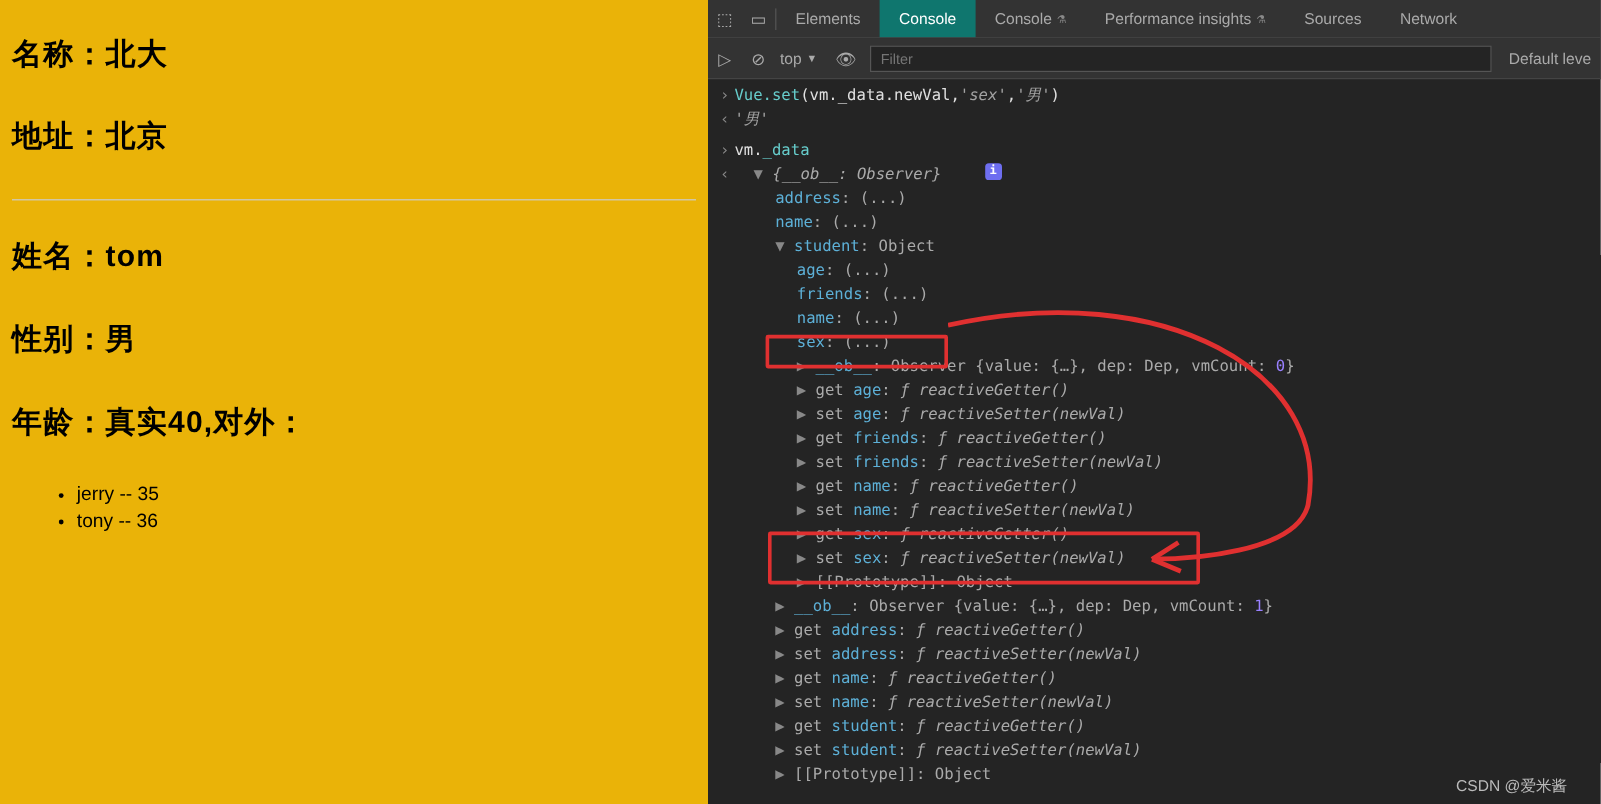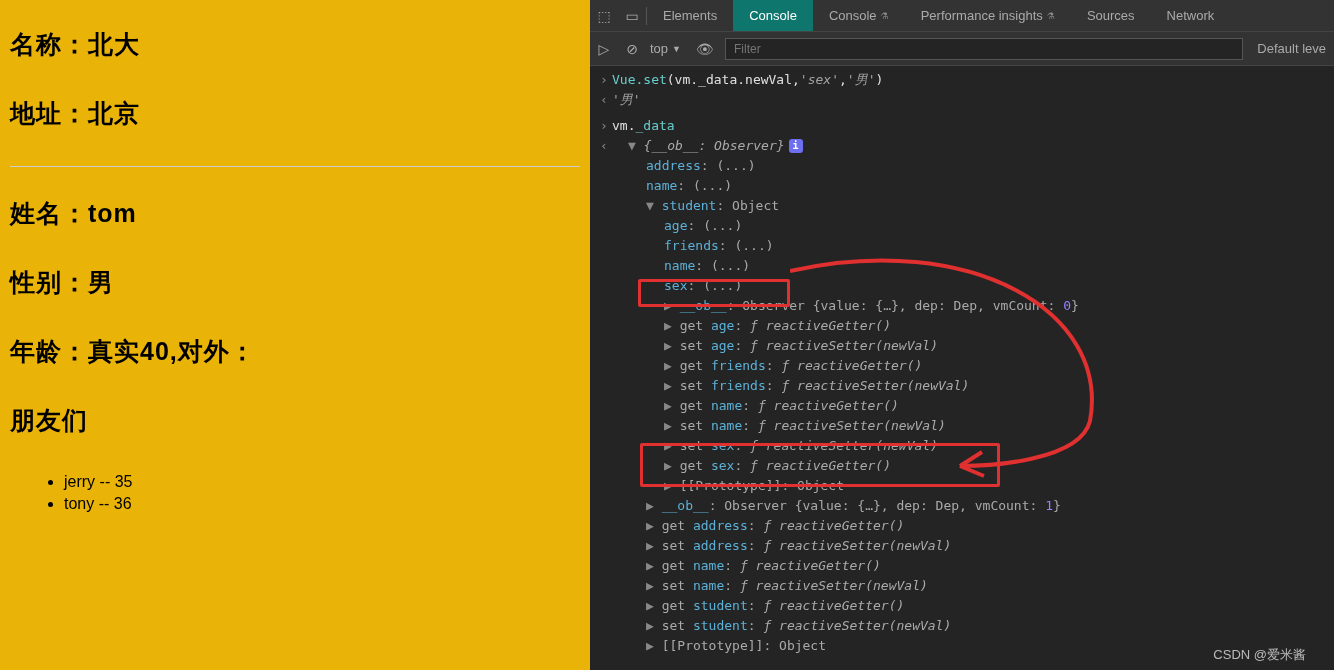--- a/index.html
+++ b/index.html
@@ -30,37 +30,36 @@
 .ital { font-style:italic; }
 .grey { color:#aaa; }
 .wht { color:#e0e0e0; }
 .str { color:#a3a3a3;font-style:italic; }
 .teal { color:#5db0d7; }
 .num { color:#9980ff; }
 .tg { color:#888; cursor:pointer; }
 .ind1 { padding-left:16px; }
 .ind2 { padding-left:34px; }
 .ind3 { padding-left:52px; }
-.obj-info { display:inline-flex; align-items:center; }
+.obj-info { display:inline-flex; align-items:flex-start;gap:32px; }
 .obj-ic { display:inline-flex; width:14px; height:14px; background:#6e6ef0; border-radius:3px; color:#fff; font-size:10px; font-weight:bold; align-items:center; justify-content:center; margin-left:4px; }
 .redbox { position:absolute; border:3px solid #e03030; border-radius:2px; pointer-events:none; }
 .watermark { position:absolute; right:28px; bottom:6px; color:#bbb; font-size:13px; font-family:sans-serif; }
 svg.arrow { position:absolute; pointer-events:none; }
 </style>
 </head>
 <body>
 
 <div class="left">
   <h2><span>名称：</span><span>北大</span></h2>
   <h2><span>地址：</span><span>北京</span></h2>
   <hr>
   <h2><span>姓名：</span><span>tom</span></h2>
   <h2><span>性别：</span><span>男</span></h2>
   <h2><span>年龄：</span><span>真实40,对外：</span></h2>
-  <h2>朋友们</h2>
   <ul>
     <li>jerry -- 35</li>
     <li>tony -- 36</li>
   </ul>
 </div>
 
 <div class="dev">
   <div class="tabbar">
     <div class="ic">⬚</div>
     <div class="ic">▭</div>
@@ -163,25 +162,25 @@
     <div class="line">
         <span class="gut"></span>
         <span class="code ind3"><span class="tg">▶ </span><span class="grey">get </span><span class="teal">name</span><span class="grey">: </span><span class="grey ital"><span>ƒ </span><span>reactiveGetter()</span></span></span>
       </div>
     <div class="line">
         <span class="gut"></span>
         <span class="code ind3"><span class="tg">▶ </span><span class="grey">set </span><span class="teal">name</span><span class="grey">: </span><span class="grey ital"><span>ƒ </span><span>reactiveSetter(newVal)</span></span></span>
       </div>
     <div class="line">
         <span class="gut"></span>
+        <span class="code ind3"><span class="tg">▶ </span><span class="grey">get </span><span class="teal">sex</span><span class="grey">: </span><span class="grey ital"><span>ƒ </span><span>reactiveGetter()</span></span></span>
+      </div>
+    <div class="line">
+        <span class="gut"></span>
         <span class="code ind3"><span class="tg">▶ </span><span class="grey">set </span><span class="teal">sex</span><span class="grey">: </span><span class="grey ital"><span>ƒ </span><span>reactiveSetter(newVal)</span></span></span>
-      </div>
-    <div class="line">
-        <span class="gut"></span>
-        <span class="code ind3"><span class="tg">▶ </span><span class="grey">get </span><span class="teal">sex</span><span class="grey">: </span><span class="grey ital"><span>ƒ </span><span>reactiveGetter()</span></span></span>
       </div>
     <div class="line">
         <span class="gut"></span>
         <span class="code ind3"><span class="tg">▶ </span><span class="grey">[[Prototype]]</span><span class="grey">: Object</span></span>
       </div>
     <div class="line">
         <span class="gut"></span>
         <span class="code ind2"><span class="tg">▶ </span><span class="teal">__ob__</span><span class="grey">: Observer {value: {…}, dep: Dep, vmCount: </span><span class="num">1</span><span class="grey">}</span></span>
       </div>
     <div class="line">

